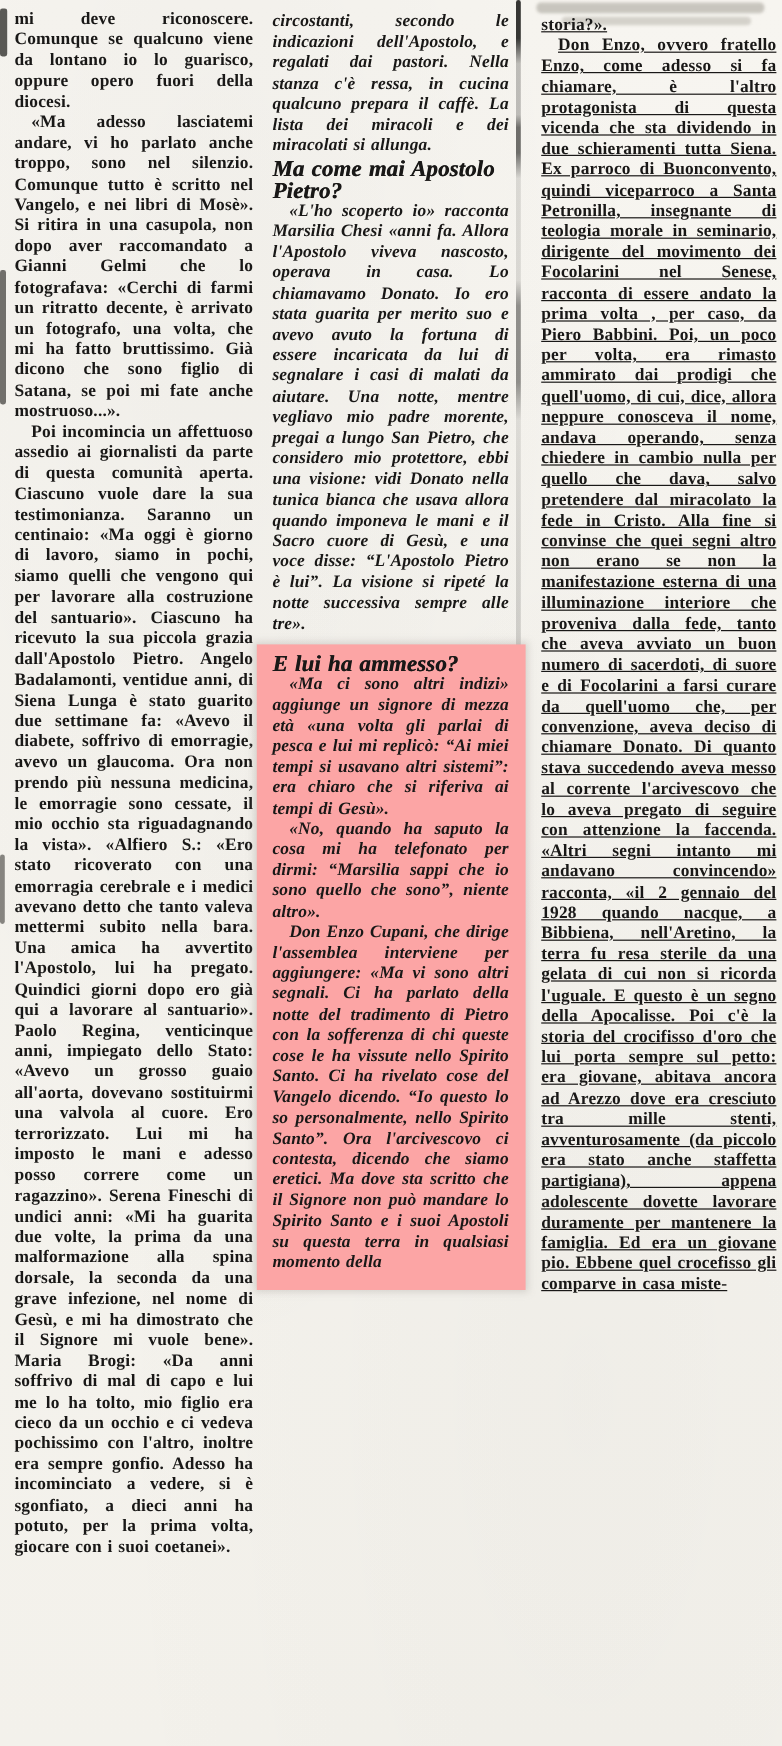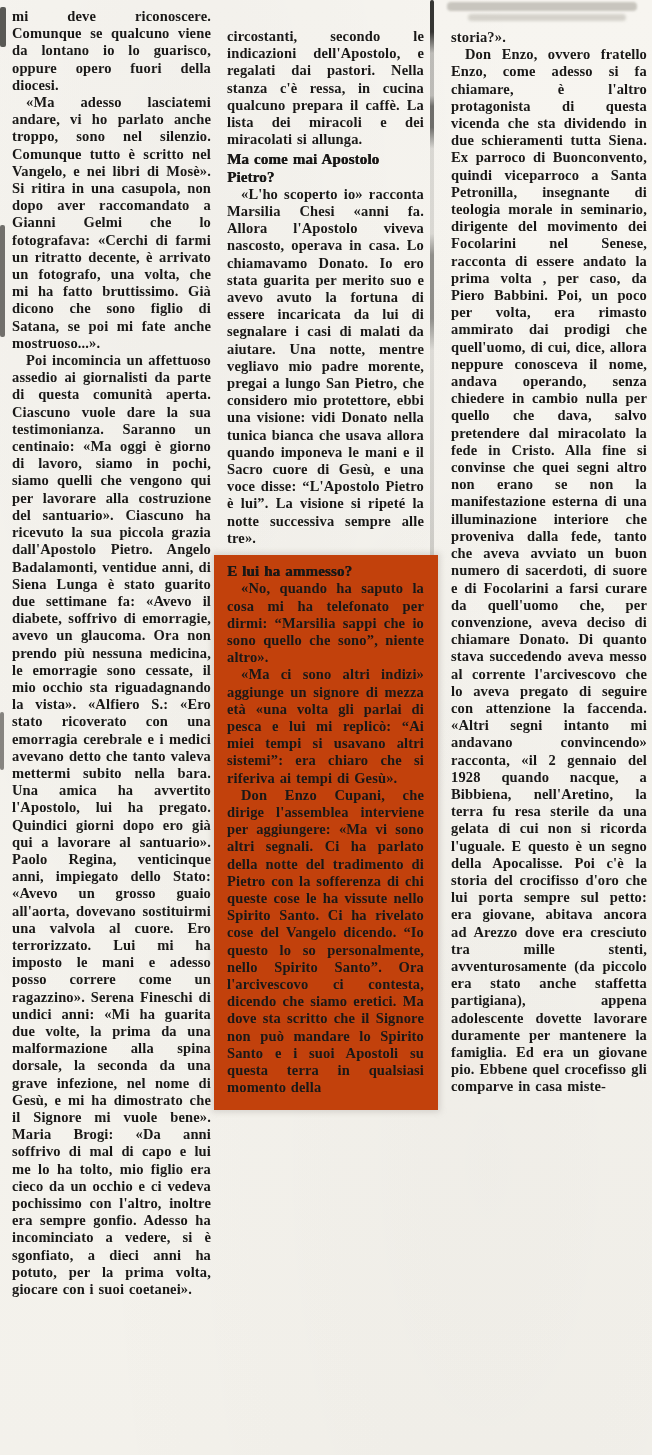--- a/index.html
+++ b/index.html
@@ -14,30 +14,30 @@
     color:#191817;
   }
   .page { position:absolute; inset:0; }
   .col {
     position:absolute;
     font-size:14.5px; line-height:17.2px; font-weight:700;
     letter-spacing:0.15px; word-spacing:1px;
     text-align:justify; hyphens:auto; -webkit-hyphens:auto;
   }
   .col1 { left:12px;  top:8px; width:199px; }
-  .col2 { left:227px; top:28px; width:197px; }
-  .col3 { left:451px; top:29px; width:196px; }
+  .col2 { left:227px; top:10px; width:197px;font-style:italic; }
+  .col3 { left:451px; top:13px; width:196px;text-decoration:underline; }
   .p { margin:0; }
   .p.ind { text-indent:14px; }
   .subhead {
-    margin:3px 0 0 0; font-size:15px; line-height:17.2px; font-weight:700;
+    margin:3px 0 0 0; font-size:19px; line-height:17.2px; font-weight:700;
     text-shadow:0.4px 0 0 currentColor; text-align:left;
   }
   .shaded {
-    background:#c2410c;
+    background:#fca5a5;
     margin:8px -14px 0 -13px;
     padding:6px 14px 14px 13px;
     box-shadow:0 0 6px 2px rgba(160,156,148,0.35);
   }
   .shaded .subhead { margin-top:2px; }
   
   .artifact { position:absolute; pointer-events:none; }
   .smudge-a { left:0; top:7px;   width:6px; height:40px;  background:#262522; opacity:.75; border-radius:2px; }
   .smudge-b { left:0; top:225px; width:5px; height:112px; background:#2b2a27; opacity:.65; border-radius:2px; }
   .smudge-c { left:0; top:712px; width:4px; height:58px;  background:#2b2a27; opacity:.55; border-radius:2px; }
@@ -73,22 +73,22 @@
     <p class="p ind">«Ma adesso lasciatemi andare, vi ho parlato anche troppo, sono nel silenzio. Comunque tutto è scritto nel Vangelo, e nei libri di Mosè». Si ritira in una casupola, non dopo aver raccomandato a Gianni Gelmi che lo fotografava: «Cerchi di farmi un ritratto decente, è arrivato un fotografo, una volta, che mi ha fatto bruttissimo. Già dicono che sono figlio di Satana, se poi mi fate anche mostruoso...».</p>
     <p class="p ind">Poi incomincia un affettuoso assedio ai giornalisti da parte di questa comunità aperta. Ciascuno vuole dare la sua testimonianza. Saranno un centinaio: «Ma oggi è giorno di lavoro, siamo in pochi, siamo quelli che vengono qui per lavorare alla costruzione del santuario». Ciascuno ha ricevuto la sua piccola grazia dall'Apostolo Pietro. Angelo Badalamonti, ventidue anni, di Siena Lunga è stato guarito due settimane fa: «Avevo il diabete, soffrivo di emorragie, avevo un glaucoma. Ora non prendo più nessuna medicina, le emorragie sono cessate, il mio occhio sta riguadagnando la vista». «Alfiero S.: «Ero stato ricoverato con una emorragia cerebrale e i medici avevano detto che tanto valeva mettermi subito nella bara. Una amica ha avvertito l'Apostolo, lui ha pregato. Quindici giorni dopo ero già qui a lavorare al santuario». Paolo Regina, venticinque anni, impiegato dello Stato: «Avevo un grosso guaio all'aorta, dovevano sostituirmi una valvola al cuore. Ero terrorizzato. Lui mi ha imposto le mani e adesso posso correre come un ragazzino». Serena Fineschi di undici anni: «Mi ha guarita due volte, la prima da una malformazione alla spina dorsale, la seconda da una grave infezione, nel nome di Gesù, e mi ha dimostrato che il Signore mi vuole bene». Maria Brogi: «Da anni soffrivo di mal di capo e lui me lo ha tolto, mio figlio era cieco da un occhio e ci vedeva pochissimo con l'altro, inoltre era sempre gonfio. Adesso ha incominciato a vedere, si è sgonfiato, a dieci anni ha potuto, per la prima volta, giocare con i suoi coetanei».</p>
   </div>
 
   <div class="col col2">
     <p class="p noind">circostanti, secondo le indicazioni dell'Apostolo, e regalati dai pastori. Nella stanza c'è ressa, in cucina qualcuno prepara il caffè. La lista dei miracoli e dei miracolati si allunga.</p>
     <h3 class="subhead">Ma come mai Apostolo Pietro?</h3>
     <p class="p ind">«L'ho scoperto io» racconta Marsilia Chesi «anni fa. Allora l'Apostolo viveva nascosto, operava in casa. Lo chiamavamo Donato. Io ero stata guarita per merito suo e avevo avuto la fortuna di essere incaricata da lui di segnalare i casi di malati da aiutare. Una notte, mentre vegliavo mio padre morente, pregai a lungo San Pietro, che considero mio protettore, ebbi una visione: vidi Donato nella tunica bianca che usava allora quando imponeva le mani e il Sacro cuore di Gesù, e una voce disse: “L'Apostolo Pietro è lui”. La visione si ripeté la notte successiva sempre alle tre».</p>
     <div class="shaded">
       <h3 class="subhead">E lui ha ammesso?</h3>
+      <p class="p ind">«Ma ci sono altri indizi» aggiunge un signore di mezza età «una volta gli parlai di pesca e lui mi replicò: “Ai miei tempi si usavano altri sistemi”: era chiaro che si riferiva ai tempi di Gesù».</p>
       <p class="p ind">«No, quando ha saputo la cosa mi ha telefonato per dirmi: “Marsilia sappi che io sono quello che sono”, niente altro».</p>
-      <p class="p ind">«Ma ci sono altri indizi» aggiunge un signore di mezza età «una volta gli parlai di pesca e lui mi replicò: “Ai miei tempi si usavano altri sistemi”: era chiaro che si riferiva ai tempi di Gesù».</p>
       <p class="p ind">Don Enzo Cupani, che dirige l'assemblea interviene per aggiungere: «Ma vi sono altri segnali. Ci ha parlato della notte del tradimento di Pietro con la sofferenza di chi queste cose le ha vissute nello Spirito Santo. Ci ha rivelato cose del Vangelo dicendo. “Io questo lo so personalmente, nello Spirito Santo”. Ora l'arcivescovo ci contesta, dicendo che siamo eretici. Ma dove sta scritto che il Signore non può mandare lo Spirito Santo e i suoi Apostoli su questa terra in qualsiasi momento della</p>
     </div>
   </div>
 
   <div class="col col3">
     <p class="p noind">storia?».</p>
     <p class="p ind">Don Enzo, ovvero fratello Enzo, come adesso si fa chiamare, è l'altro protagonista di questa vicenda che sta dividendo in due schieramenti tutta Siena. Ex parroco di Buonconvento, quindi viceparroco a Santa Petronilla, insegnante di teologia morale in seminario, dirigente del movimento dei Focolarini nel Senese, racconta di essere andato la prima volta , per caso, da Piero Babbini. Poi, un poco per volta, era rimasto ammirato dai prodigi che quell'uomo, di cui, dice, allora neppure conosceva il nome, andava operando, senza chiedere in cambio nulla per quello che dava, salvo pretendere dal miracolato la fede in Cristo. Alla fine si convinse che quei segni altro non erano se non la manifestazione esterna di una illuminazione interiore che proveniva dalla fede, tanto che aveva avviato un buon numero di sacerdoti, di suore e di Focolarini a farsi curare da quell'uomo che, per convenzione, aveva deciso di chiamare Donato. Di quanto stava succedendo aveva messo al corrente l'arcivescovo che lo aveva pregato di seguire con attenzione la faccenda. «Altri segni intanto mi andavano convincendo» racconta, «il 2 gennaio del 1928 quando nacque, a Bibbiena, nell'Aretino, la terra fu resa sterile da una gelata di cui non si ricorda l'uguale. E questo è un segno della Apocalisse. Poi c'è la storia del crocifisso d'oro che lui porta sempre sul petto: era giovane, abitava ancora ad Arezzo dove era cresciuto tra mille stenti, avventurosamente (da piccolo era stato anche staffetta partigiana), appena adolescente dovette lavorare duramente per mantenere la famiglia. Ed era un giovane pio. Ebbene quel crocefisso gli comparve in casa miste-</p>
   </div>
 
 </div>

